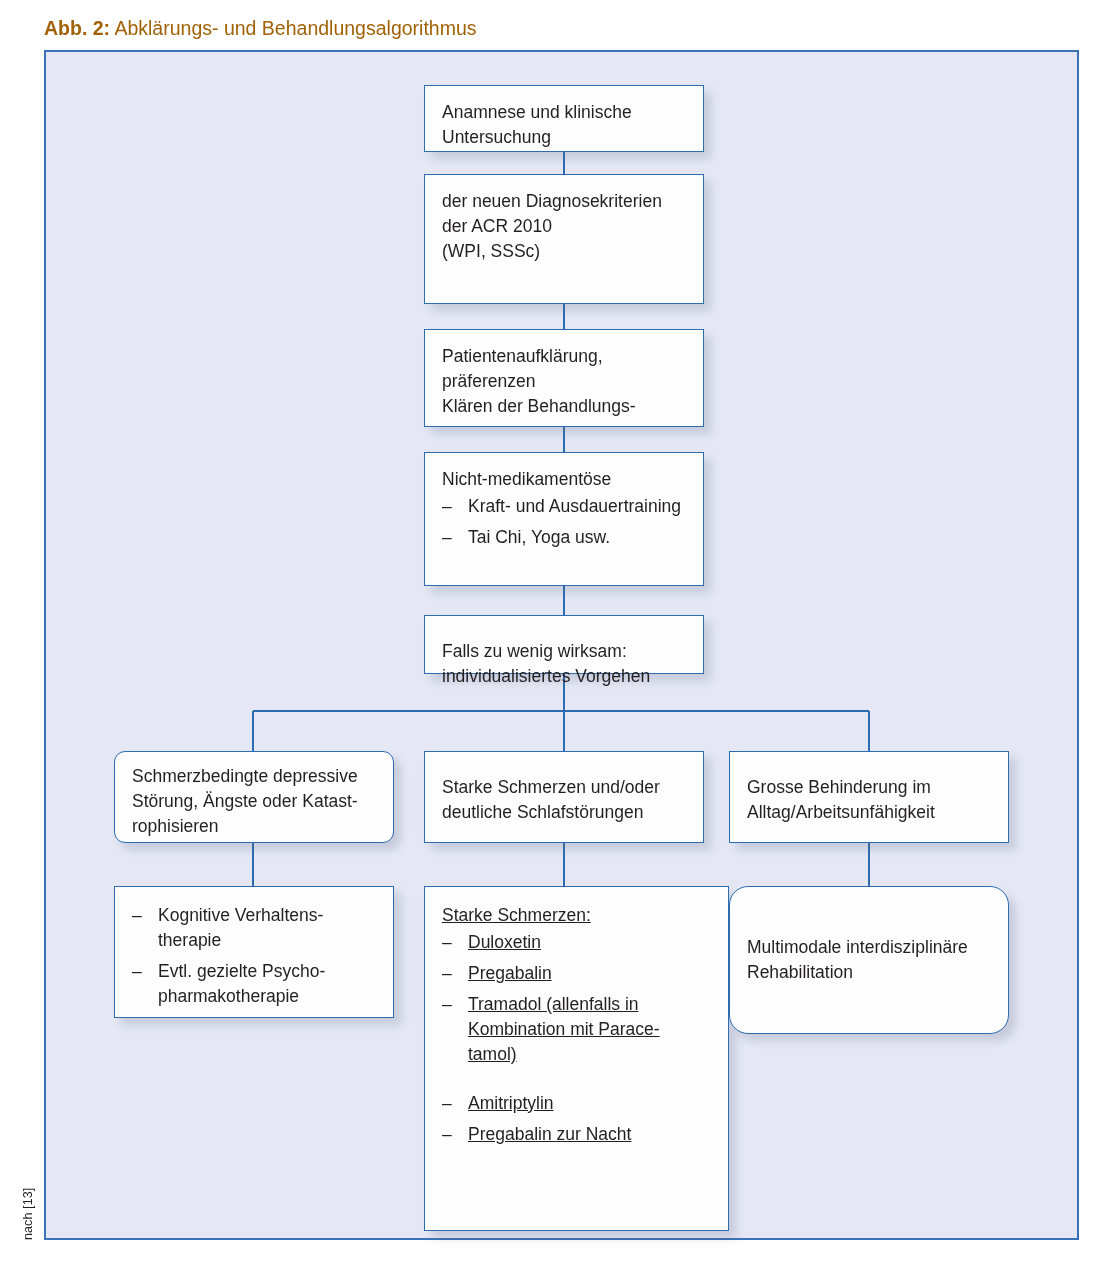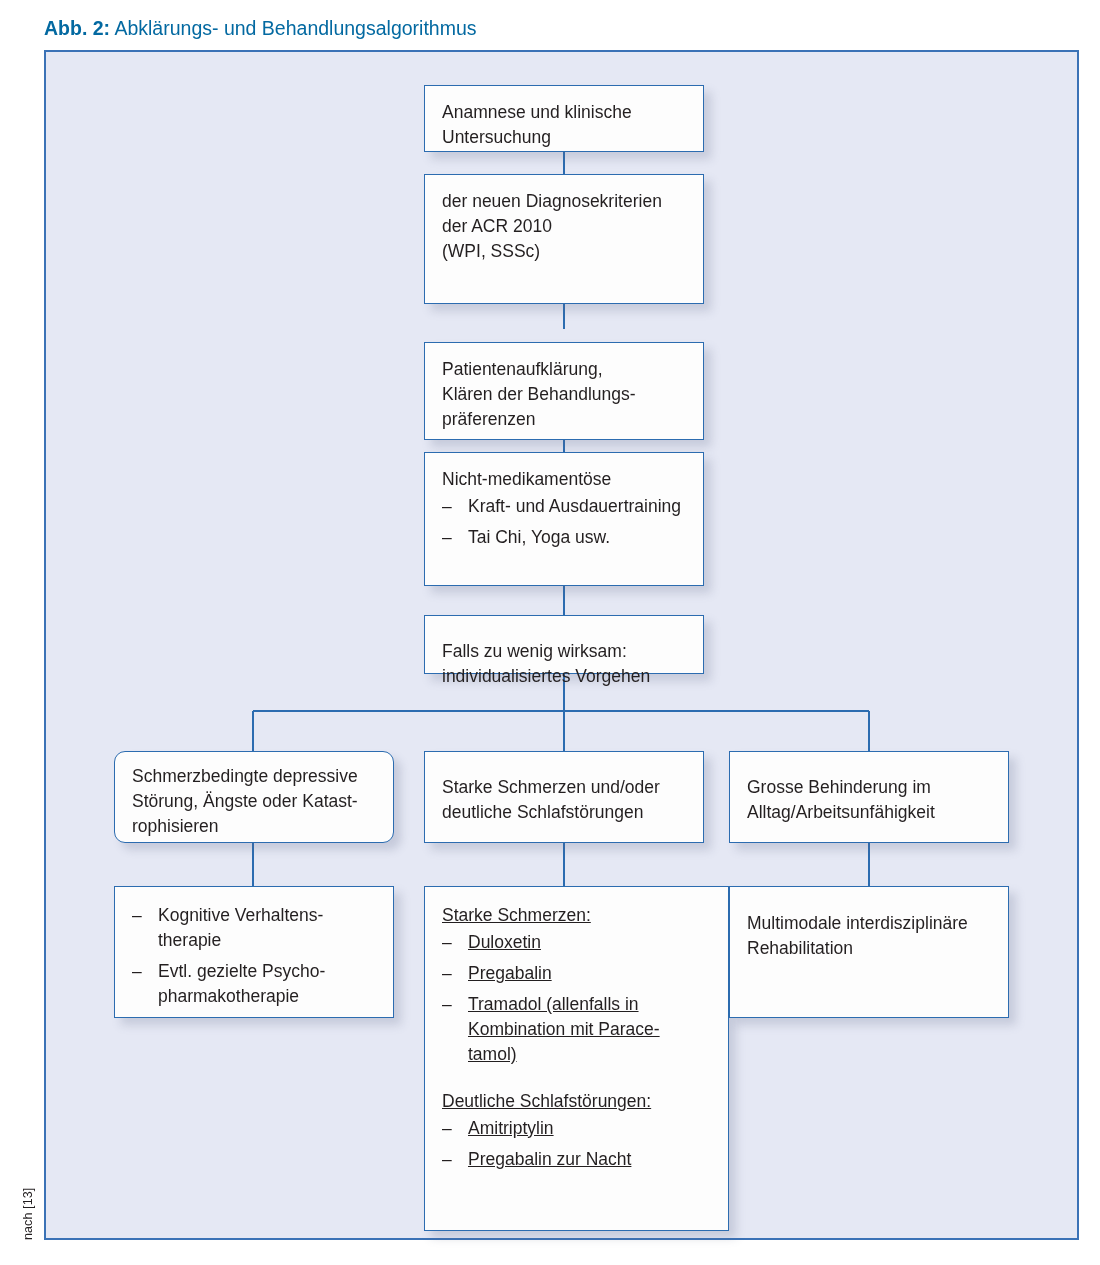--- a/index.html
+++ b/index.html
@@ -16,21 +16,21 @@
     overflow: hidden;
   }
 
   
   #caption {
     position: absolute;
     left: 44px; top: 16px;
     font-size: 19.5px;
     line-height: 24px;
     white-space: nowrap;
-    color: #0369a1;
+    color: #a16207;
   }
   #caption .cap-label {
     font-weight: bold;
   }
   #caption .cap-text { font-weight: normal; }
 
   
   #source-note {
     position: absolute;
     left: 21px; top: 1148px;
@@ -139,24 +139,24 @@
   <span class="ln">Anamnese und klinische</span>
   <span class="ln">Untersuchung</span>
 </div>
 
 <div class="node" style="left:424px; top:174px; width:280px; height:130px;">
   <span class="ln">der neuen Diagnosekriterien</span>
   <span class="ln">der ACR 2010</span>
   <span class="ln">(WPI, SSSc)</span>
 </div>
 
-<div class="node" style="left:424px; top:329px; width:280px; height:98px;margin-top:13px;">
+<div class="node" style="left:424px; top:329px; width:280px; height:98px;">
   <span class="ln">Patientenaufklärung,</span>
+  <span class="ln">präferenzen</span>
   <span class="ln">Klären der Behandlungs-</span>
-  <span class="ln">präferenzen</span>
 </div>
 
 <div class="node" style="left:424px; top:452px; width:280px; height:134px;">
   <span class="hdr">Nicht-medikamentöse</span>
   <ul class="list-spaced after-hdr">
     <li>
       <span class="dash">–</span>
       <span class="txt">Kraft- und Ausdauertraining</span>
     </li>
     <li>
@@ -220,29 +220,28 @@
     <li>
       <span class="dash">–</span>
       <span class="txt">
         <span class="sub">Tramadol (allenfalls in</span>
         <span class="sub">Kombination mit Parace-</span>
         <span class="sub">tamol)</span>
       </span>
     </li>
   </ul>
   <span class="gap"></span>
-  <span class="hdr">Deutliche Schlafstörungen:</span>
   <ul class="list-spaced after-hdr">
     <li>
       <span class="dash">–</span>
       <span class="txt">Amitriptylin</span>
     </li>
     <li>
       <span class="dash">–</span>
       <span class="txt">Pregabalin zur Nacht</span>
     </li>
   </ul>
 </div>
 
-<div class="node" style="left:729px; top:886px; width:280px; height:132px; padding-top:24px;">
+<div class="node" style="left:729px; top:886px; width:280px; height:148px; padding-top:48px;border-radius:19px;">
   <span class="ln">Multimodale interdisziplinäre</span>
   <span class="ln">Rehabilitation</span>
 </div>
 
 </body></html>

